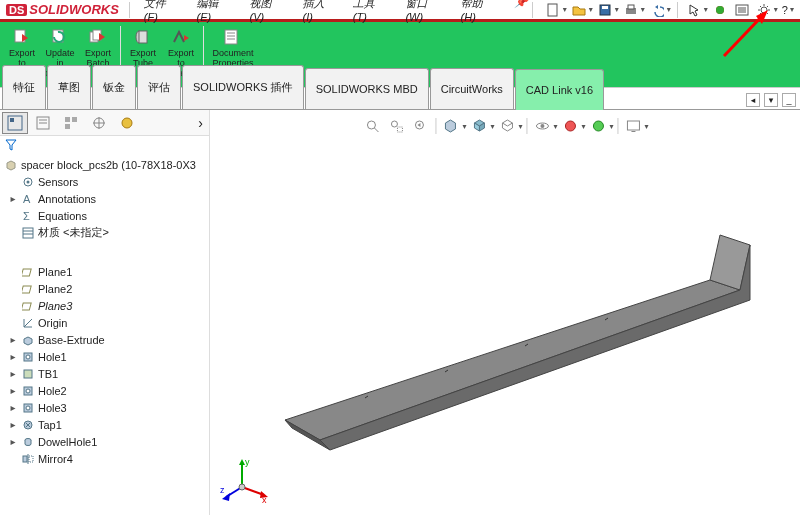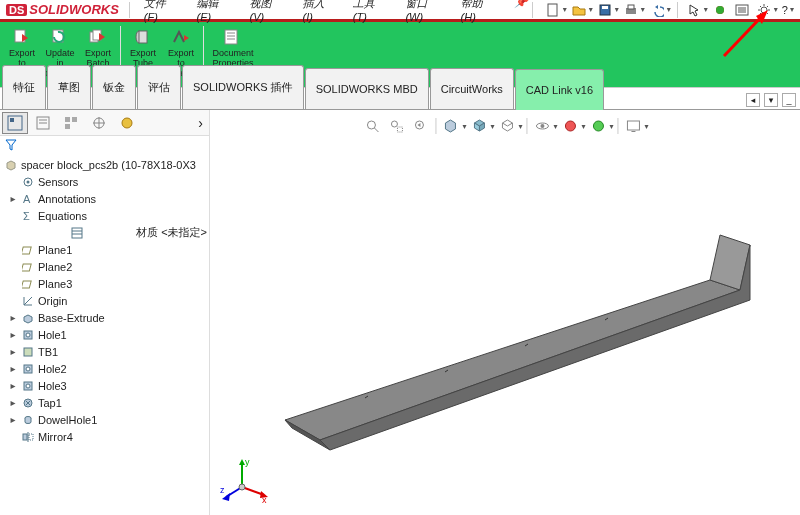--- a/index.html
+++ b/index.html
@@ -296,50 +296,50 @@
           </div>
           <div class="trow" style="padding-left: 6px;">
             <span class="tarr"></span>
             <span class="ticn">
               <svg width="12" height="12">
                 <text x="1" y="10" font-size="11" fill="#578">Σ</text>
               </svg>
             </span>
             <span>Equations</span>
           </div>
-          <div class="trow" style="padding-left: 6px; justify-content: space-between;">
+          <div class="trow" style="padding-left: 6px;">
             <span class="tarr"></span>
             <span class="ticn">
               <svg width="12" height="12">
                 <rect x="1" y="1" width="10" height="10" fill="none" stroke="#578"></rect>
                 <line x1="1" y1="4" x2="11" y2="4" stroke="#578"></line>
                 <line x1="1" y1="7" x2="11" y2="7" stroke="#578"></line>
               </svg>
             </span>
             <span>材质 &lt;未指定&gt;</span>
           </div>
-          <div class="trow" style="padding-left: 6px;">
+          <div class="trow" style="padding-left: 6px; margin-top: 22px;">
             <span class="tarr"></span>
             <span class="ticn">
               <svg width="12" height="12">
                 <path d="M2 3l8 0 0 7-8 0z" fill="none" stroke="#8a8a50" transform="skewX(-15)"></path>
               </svg>
             </span>
             <span>Plane1</span>
           </div>
           <div class="trow" style="padding-left: 6px;">
             <span class="tarr"></span>
             <span class="ticn">
               <svg width="12" height="12">
                 <path d="M2 3l8 0 0 7-8 0z" fill="none" stroke="#8a8a50" transform="skewX(-15)"></path>
               </svg>
             </span>
             <span>Plane2</span>
           </div>
-          <div class="trow" style="padding-left: 6px;">
+          <div class="trow" style="padding-left: 6px; font-style: italic;">
             <span class="tarr"></span>
             <span class="ticn">
               <svg width="12" height="12">
                 <path d="M2 3l8 0 0 7-8 0z" fill="none" stroke="#8a8a50" transform="skewX(-15)"></path>
               </svg>
             </span>
             <span>Plane3</span>
           </div>
           <div class="trow" style="padding-left: 6px;">
             <span class="tarr"></span>

